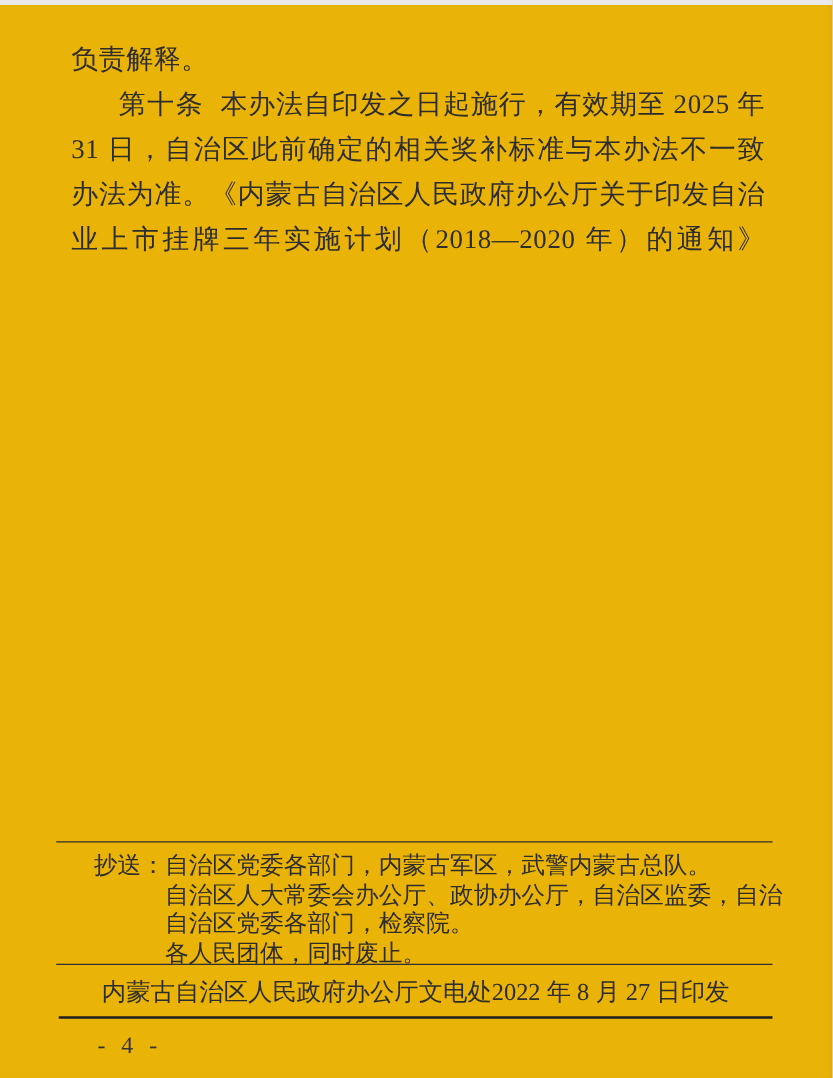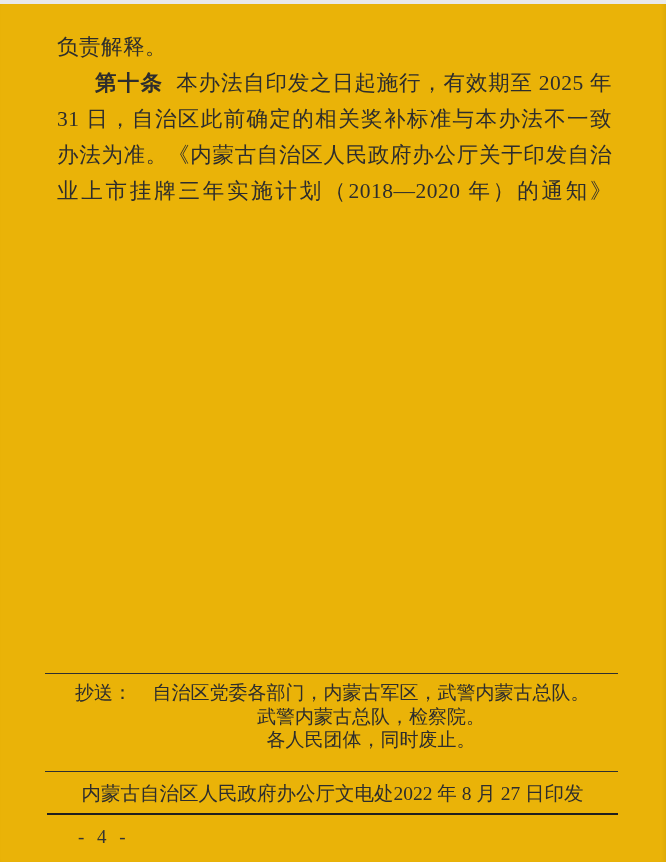--- a/index.html
+++ b/index.html
@@ -36,21 +36,21 @@
   }
   .jline {
     white-space: normal;
     text-align: justify;
     text-align-last: justify;
   }
   .indent {
     padding-left: 38px;
   }
   .art-label {
-    font-weight: bold;
+    font-weight: normal;
     margin-right: 13px;
     font-family: "Liberation Sans", "DejaVu Sans", sans-serif;
     letter-spacing: 1px;
   }
 
   
   .cc-block {
     position: absolute;
     left: 45px;
     top: 669px;
@@ -58,21 +58,21 @@
     height: 99px;
     box-sizing: border-box;
     border-top: 1.5px solid #2f2f2f;
     border-bottom: 1.5px solid #2f2f2f;
     padding: 7px 8px 0 30px;
     font-size: 19px;
     line-height: 23.5px;
   }
   .cc-row { display: flex; }
   .cc-label { flex: 0 0 55px; white-space: nowrap; }
-  .cc-lines { flex: 1; text-align: center; }
+  .cc-lines { flex: 1; }
   .cc-line { white-space: nowrap; overflow: hidden; }
 
   
   .footer-row {
     position: absolute;
     left: 45px;
     top: 768px;
     width: 573px;
     height: 42px;
     box-sizing: border-box;
@@ -114,21 +114,22 @@
     <div class="bline jline">31 日，自治区此前确定的相关奖补标准与本办法不一致的，以本</div>
     <div class="bline jline">办法为准。《内蒙古自治区人民政府办公厅关于印发自治区推进企</div>
     <div class="bline jline">业上市挂牌三年实施计划（2018—2020 年）的通知》（内政办发</div>
   </div>
 
   <div class="cc-block">
     <div class="cc-row">
       <div class="cc-label">抄送：</div>
       <div class="cc-lines">
         <div class="cc-line">自治区党委各部门，内蒙古军区，武警内蒙古总队。</div>
-        <div class="cc-line">武警内蒙古总队，检察院。</div>
+        <div class="cc-line">自治区人大常委会办公厅、政协办公厅，自治区监委，自治</div>
+        <div class="cc-line">自治区党委各部门，检察院。</div>
         <div class="cc-line">各人民团体，同时废止。</div>
       </div>
     </div>
   </div>
 
   <div class="footer-row">
     <span>内蒙古自治区人民政府办公厅文电处</span>
     <span>2022 年 8 月 27 日印发</span>
   </div>
 

